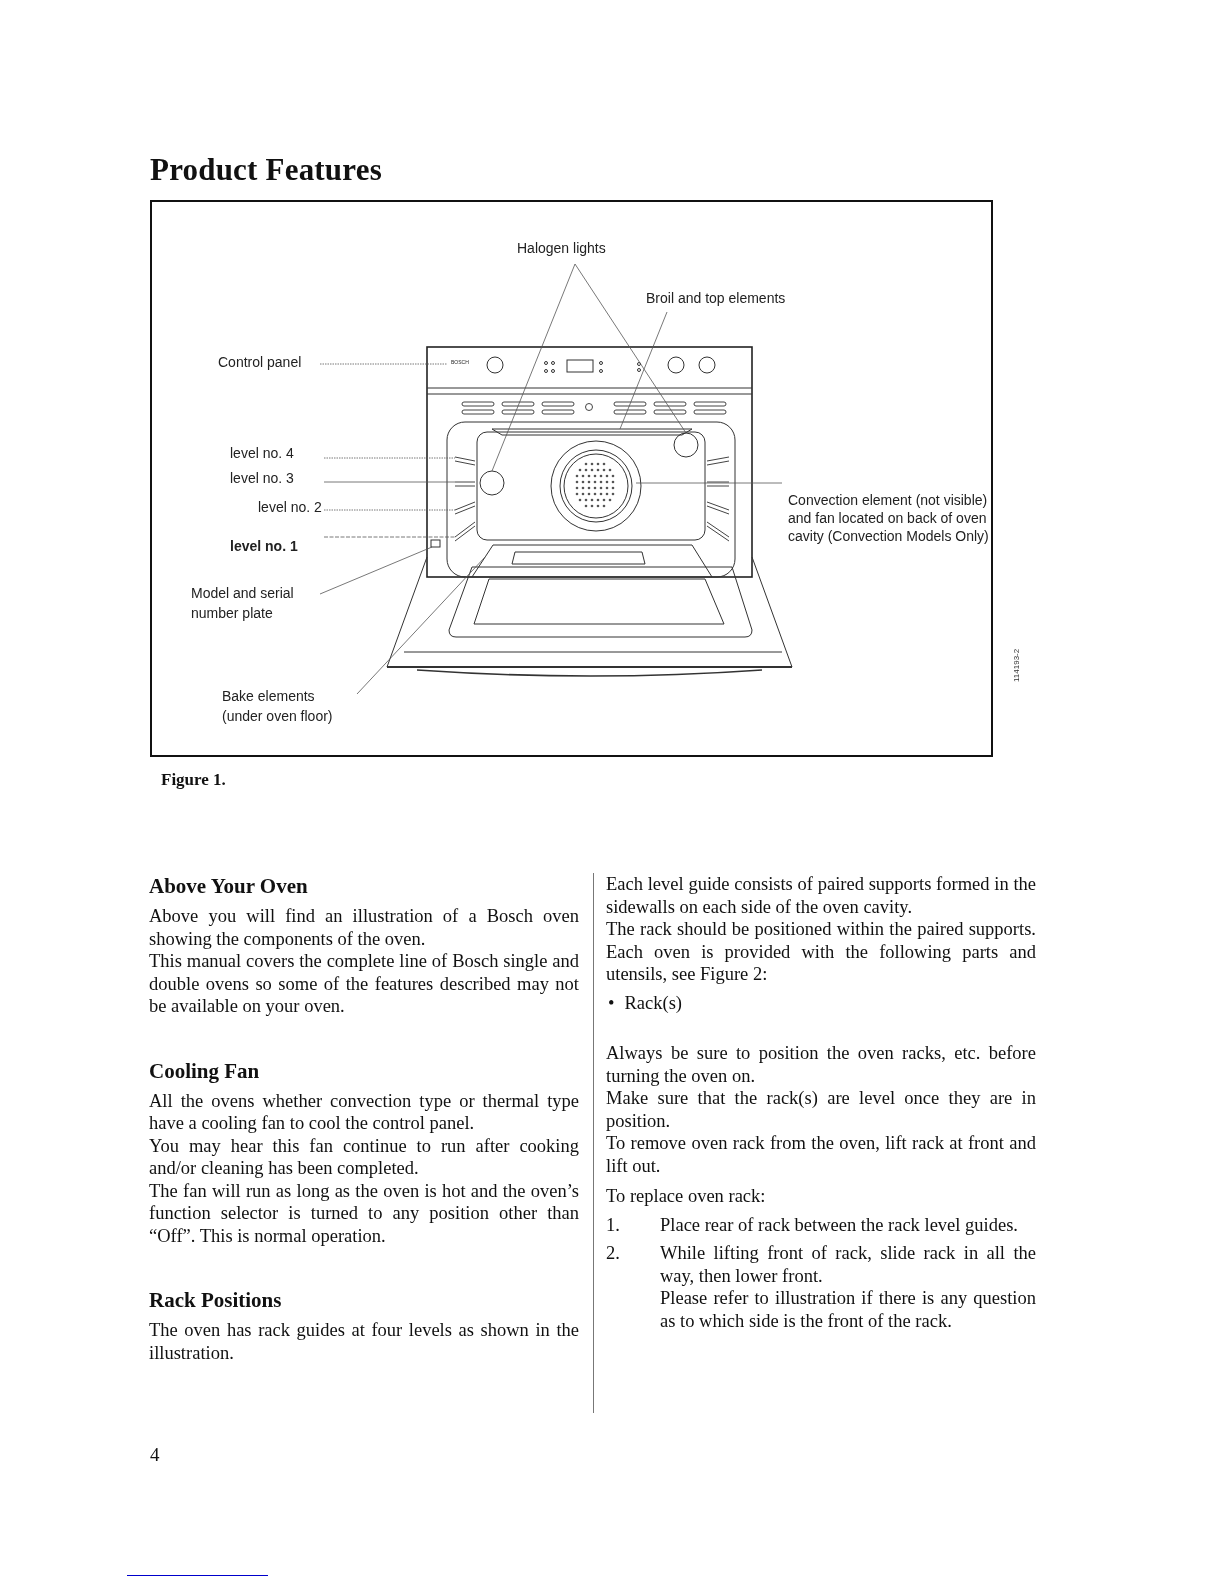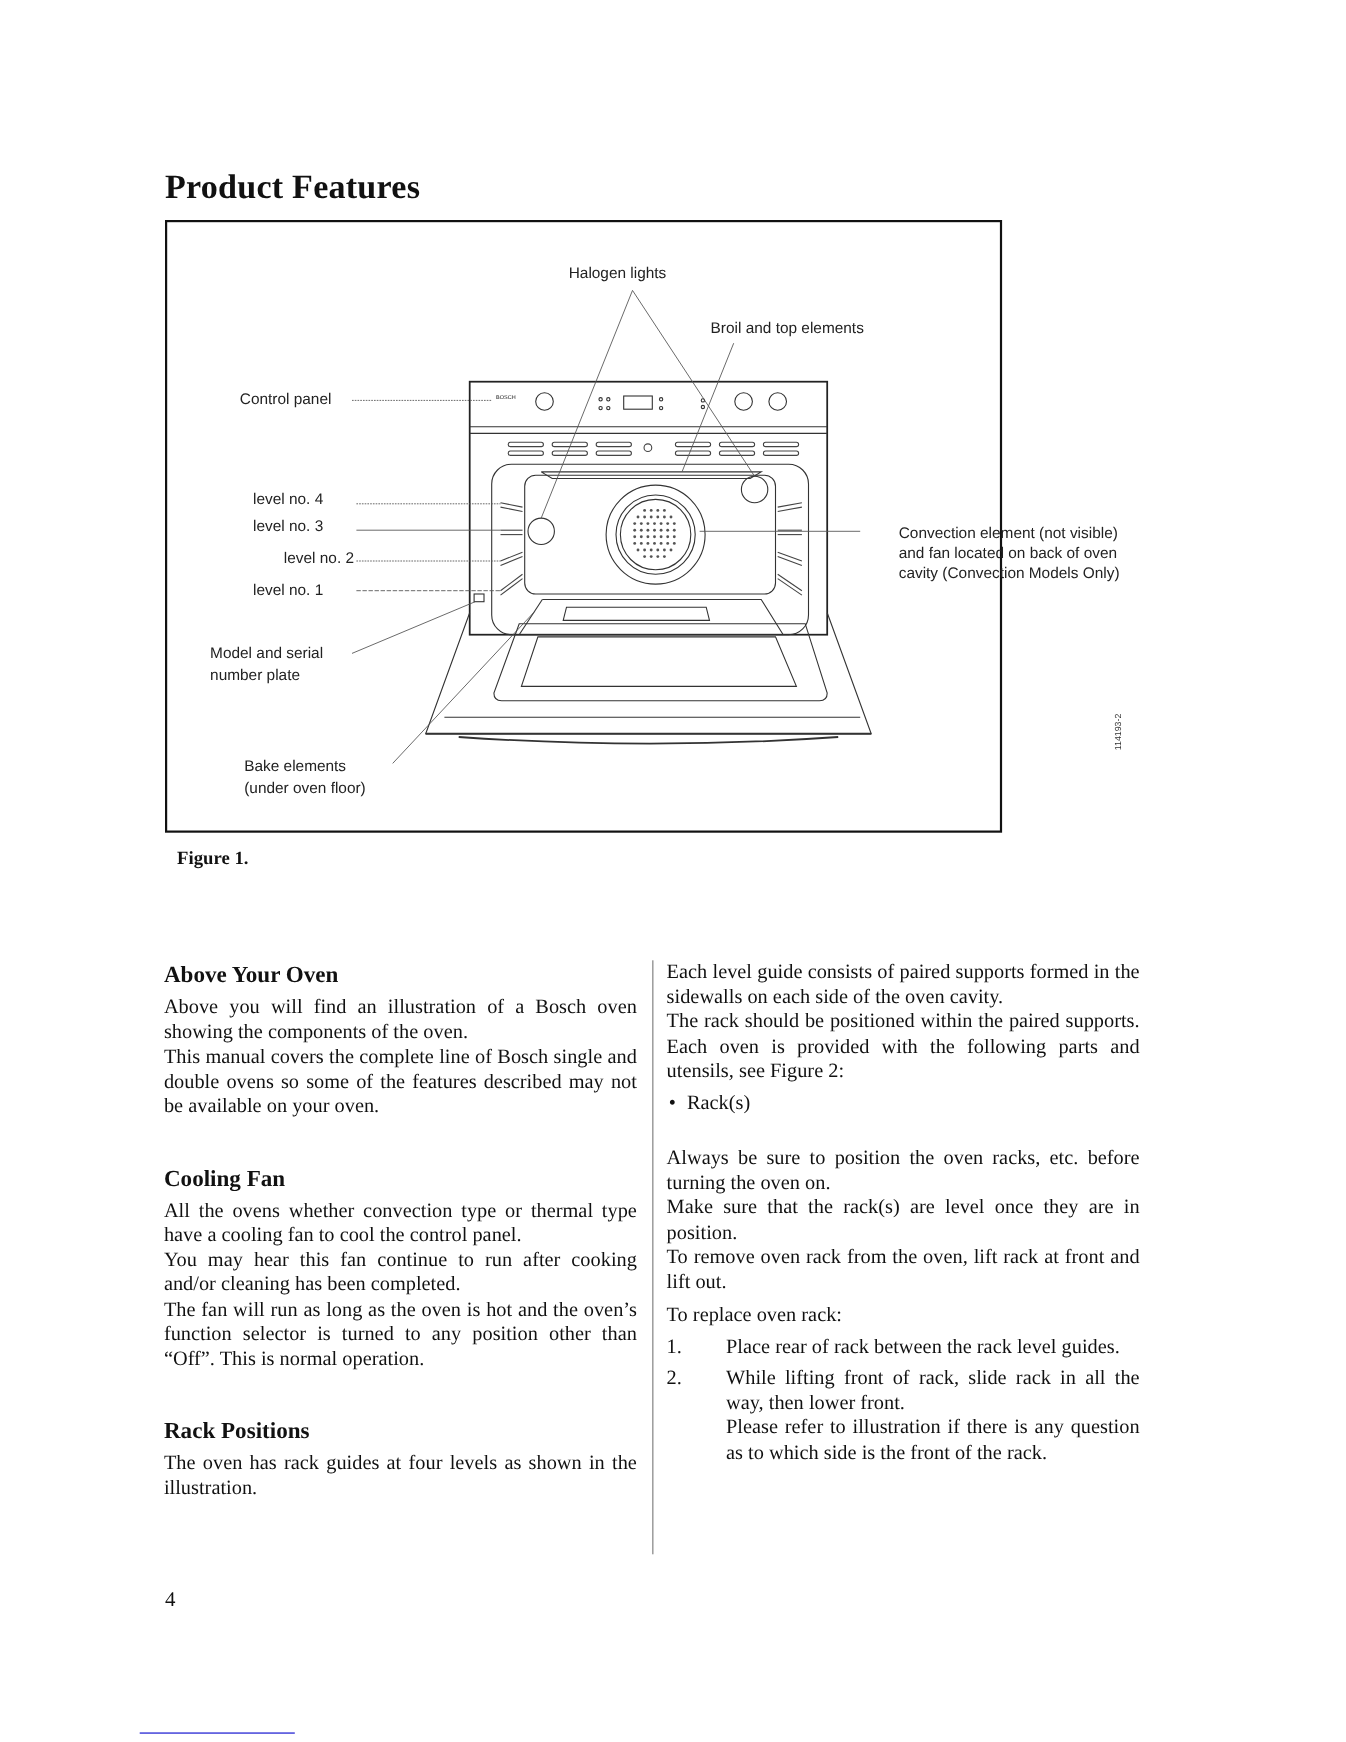--- a/index.html
+++ b/index.html
@@ -1,20 +1,20 @@
 <!DOCTYPE html>
 <html><head>
 <meta charset="utf-8">
 <style>
   html, body { margin:0; padding:0; background:#ffffff; }
   body { width:1224px; height:1584px; position:relative; overflow:hidden; color:#111; }
   .serif { font-family:"Liberation Serif","DejaVu Serif",serif; }
   .sans { font-family:"Liberation Sans","DejaVu Sans",sans-serif; }
   #page-title { position:absolute; left:150px; top:152px; font-size:31px; font-weight:bold; margin:0; letter-spacing:0.2px; }
-  #figure-box { position:absolute; left:150px; top:200px; width:761px; height:557px; border:2px solid #111; box-sizing:border-box; }
+  #figure-box { position:absolute; left:150px; top:200px; width:843px; height:557px; border:2px solid #111; box-sizing:border-box; }
   #figure-svg { position:absolute; left:0; top:0; }
   .callout { position:absolute; font-size:14px; color:#222; line-height:18px; white-space:pre; }
   #fig-code { position:absolute; left:1012px; top:682px; font-size:8px; transform:rotate(-90deg); transform-origin:left top; color:#333; }
   #figure-caption { position:absolute; left:161px; top:770px; font-size:17px; font-weight:bold; }
   .col { position:absolute; top:873px; width:430px; font-size:18.5px; line-height:22.5px; }
   #col-left { left:149px; }
   #col-right { left:606px; }
   #col-divider { position:absolute; left:593px; top:873px; width:1px; height:540px; background:#777; }
   .sec-head { font-size:21px; font-weight:bold; margin:0 0 6px 0; line-height:26px; }
   p.body { margin:0; text-align:justify; text-align-last:left; }
@@ -181,24 +181,24 @@
     </g>
   </svg>
 
   <div class="callout sans" style="left:365px;top:37px;">Halogen lights</div>
   <div class="callout sans" style="left:494px;top:87px;">Broil and top elements</div>
   <div class="callout sans" style="left:66px;top:151px;">Control panel</div>
   <div class="callout sans" style="left:299px;top:157px;font-size:5px;line-height:6px;">BOSCH</div>
   <div class="callout sans" style="left:78px;top:242px;">level no. 4</div>
   <div class="callout sans" style="left:78px;top:267px;">level no. 3</div>
   <div class="callout sans" style="left:78px;top:296px;padding-left:28px;">level no. 2</div>
-  <div class="callout sans" style="left:78px;top:325px;">level no. 1</div>
+  <div class="callout sans" style="left:78px;top:335px;font-weight:bold;">level no. 1</div>
   <div class="callout sans" style="left:39px;top:381px;line-height:20px;">Model and serial
 number plate</div>
-  <div class="callout sans" style="left:636px;top:273px;margin-left:29px;">Convection element (not visible)
+  <div class="callout sans" style="left:636px;top:289px;">Convection element (not visible)
 and fan located on back of oven
 cavity (Convection Models Only)</div>
   <div class="callout sans" style="left:70px;top:484px;line-height:20px;">Bake elements
 (under oven floor)</div>
 </div>
 <div id="fig-code" class="sans">114193-2</div>
 
 <div id="figure-caption" class="serif">Figure 1.</div>
 
 <div id="col-left" class="col serif">

